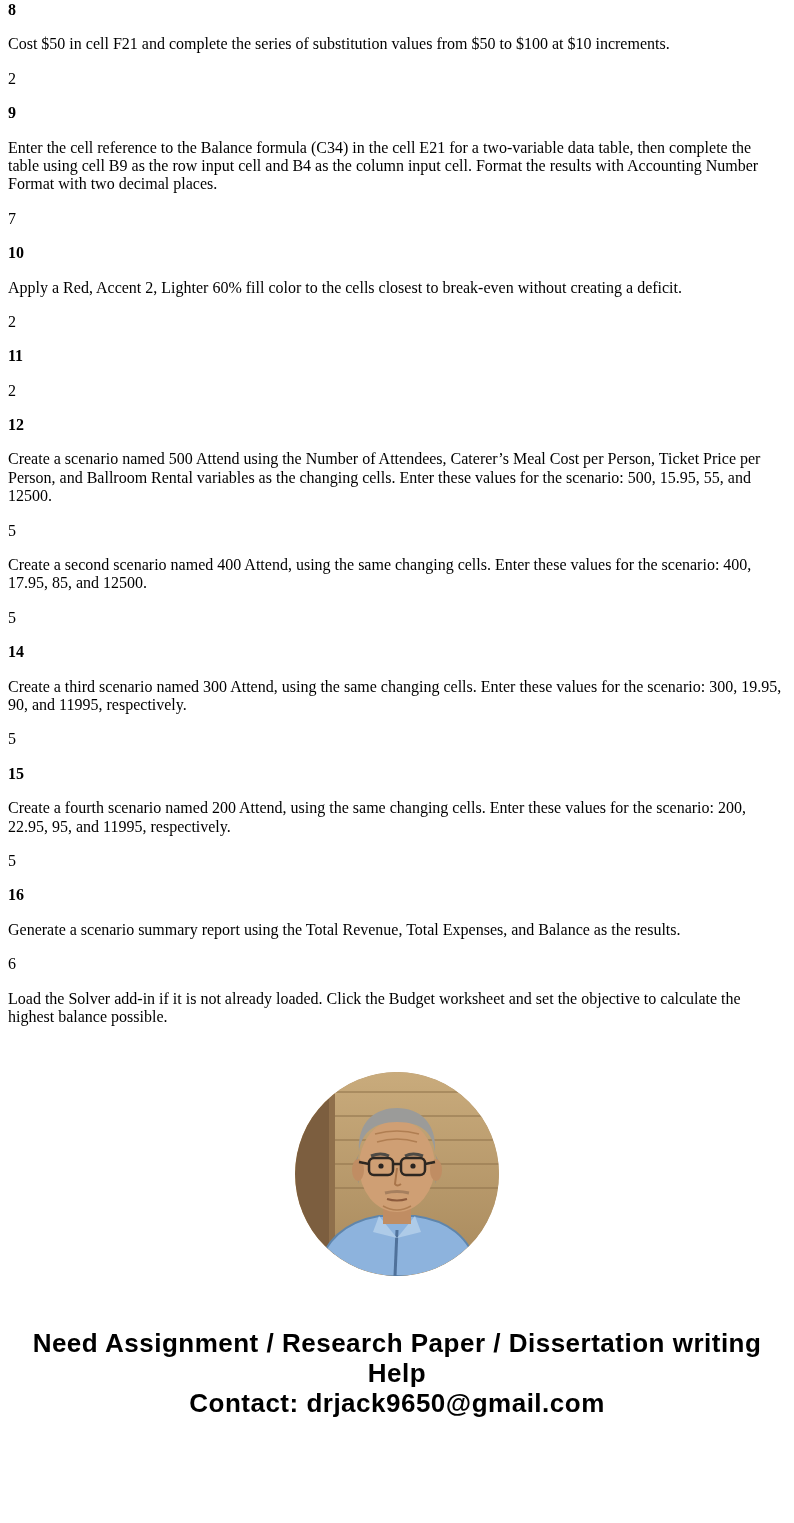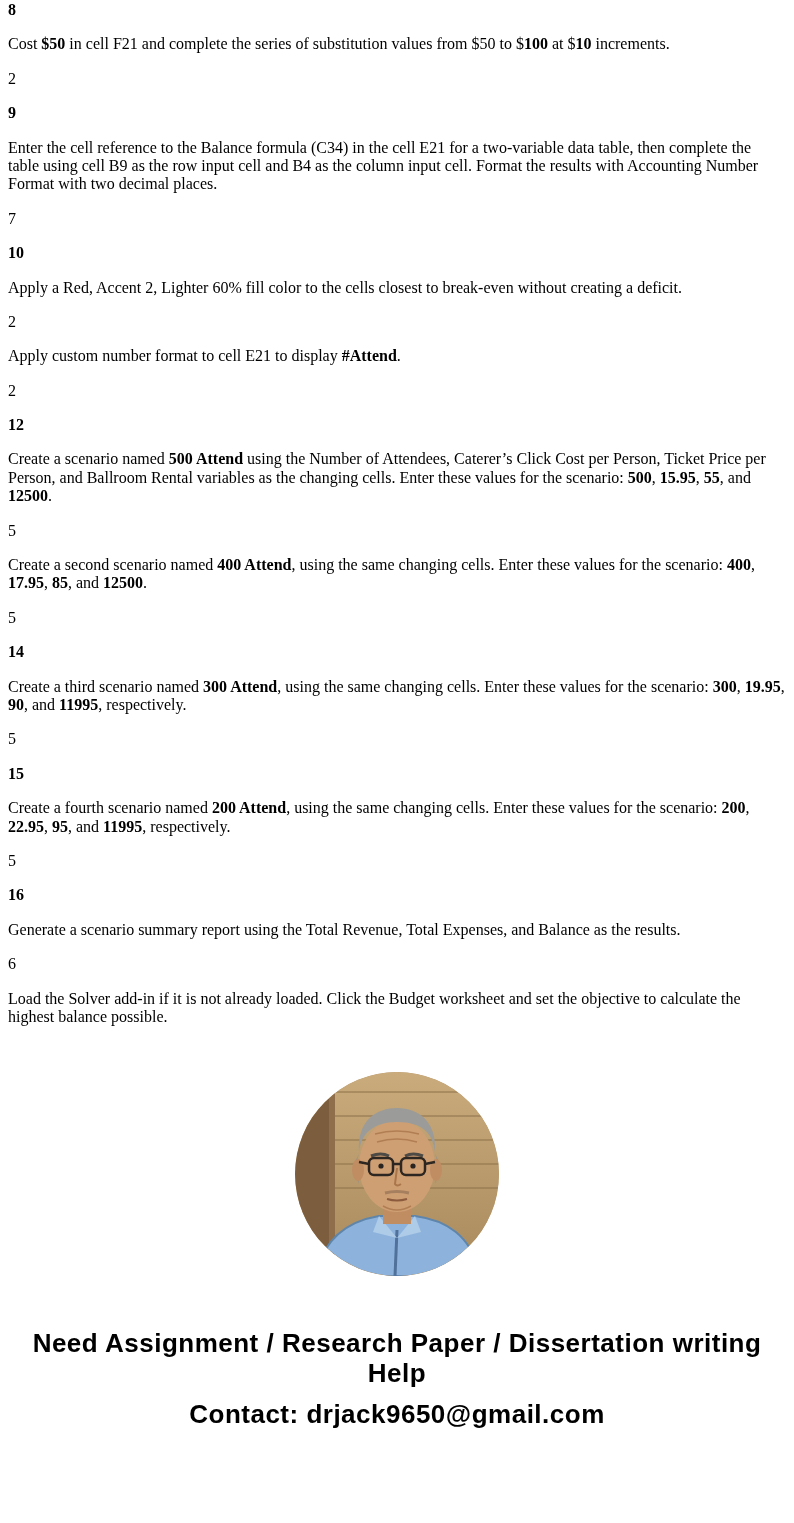--- a/index.html
+++ b/index.html
@@ -23,21 +23,21 @@
     margin: 16px 0;
     line-height: 1.15;
   }
   .step-number {
     font-weight: bold;
   }
   .step:first-child .step-number {
     margin-top: 0;
     padding-top: 1px;
   }
-  .step-body b { font-weight: bold; }
+  .step-body b { font-weight: normal; }
 
   .avatar-wrap {
     text-align: center;
     margin-top: 46px;
   }
   .avatar-circle {
     display: inline-block;
     width: 204px;
     height: 204px;
     border-radius: 50%;
@@ -49,21 +49,21 @@
   .footer {
     margin-top: 48px;
     text-align: center;
     font-family: "Liberation Sans", sans-serif;
     font-weight: bold;
     font-size: 26px;
     line-height: 30px;
     letter-spacing: 0.5px;
   }
   .footer-heading { margin: 0 24px; }
-  .footer-contact { margin-top: 11px; }
+  .footer-contact { margin-top: 0; }
 </style>
 </head>
 <body>
 
 <main class="doc">
 
   <section>
 
     <div class="step">
       <p class="step-number">8</p>
@@ -77,27 +77,27 @@
       <p class="step-points">7</p>
     </div>
 
     <div class="step">
       <p class="step-number">10</p>
       <p class="step-body"><span>Apply a Red, Accent 2, Lighter 60% fill color to the cells closest to break-even without creating a deficit.</span></p>
       <p class="step-points">2</p>
     </div>
 
     <div class="step">
-      <p class="step-body"><span>Apply custom number format to cell E21 to display </span><b>#Attend</b><span>.</span></p>
+      <p class="step-number">11</p>
       <p class="step-points">2</p>
     </div>
 
     <div class="step">
       <p class="step-number">12</p>
-      <p class="step-body"><span>Create a scenario named </span><b>500 Attend</b><span> using the Number of Attendees, Caterer’s Click Cost per Person, Ticket Price per Person, and Ballroom Rental variables as the changing cells. Enter these values for the scenario: </span><b>500</b><span>, </span><b>15.95</b><span>, </span><b>55</b><span>, and </span><b>12500</b><span>.</span></p>
+      <p class="step-body"><span>Create a scenario named </span><b>500 Attend</b><span> using the Number of Attendees, Caterer’s Meal Cost per Person, Ticket Price per Person, and Ballroom Rental variables as the changing cells. Enter these values for the scenario: </span><b>500</b><span>, </span><b>15.95</b><span>, </span><b>55</b><span>, and </span><b>12500</b><span>.</span></p>
       <p class="step-points">5</p>
     </div>
 
     <div class="step">
       <p class="step-body"><span>Create a second scenario named </span><b>400 Attend</b><span>, using the same changing cells. Enter these values for the scenario: </span><b>400</b><span>, </span><b>17.95</b><span>, </span><b>85</b><span>, and </span><b>12500</b><span>.</span></p>
       <p class="step-points">5</p>
     </div>
 
     <div class="step">
       <p class="step-number">14</p>

